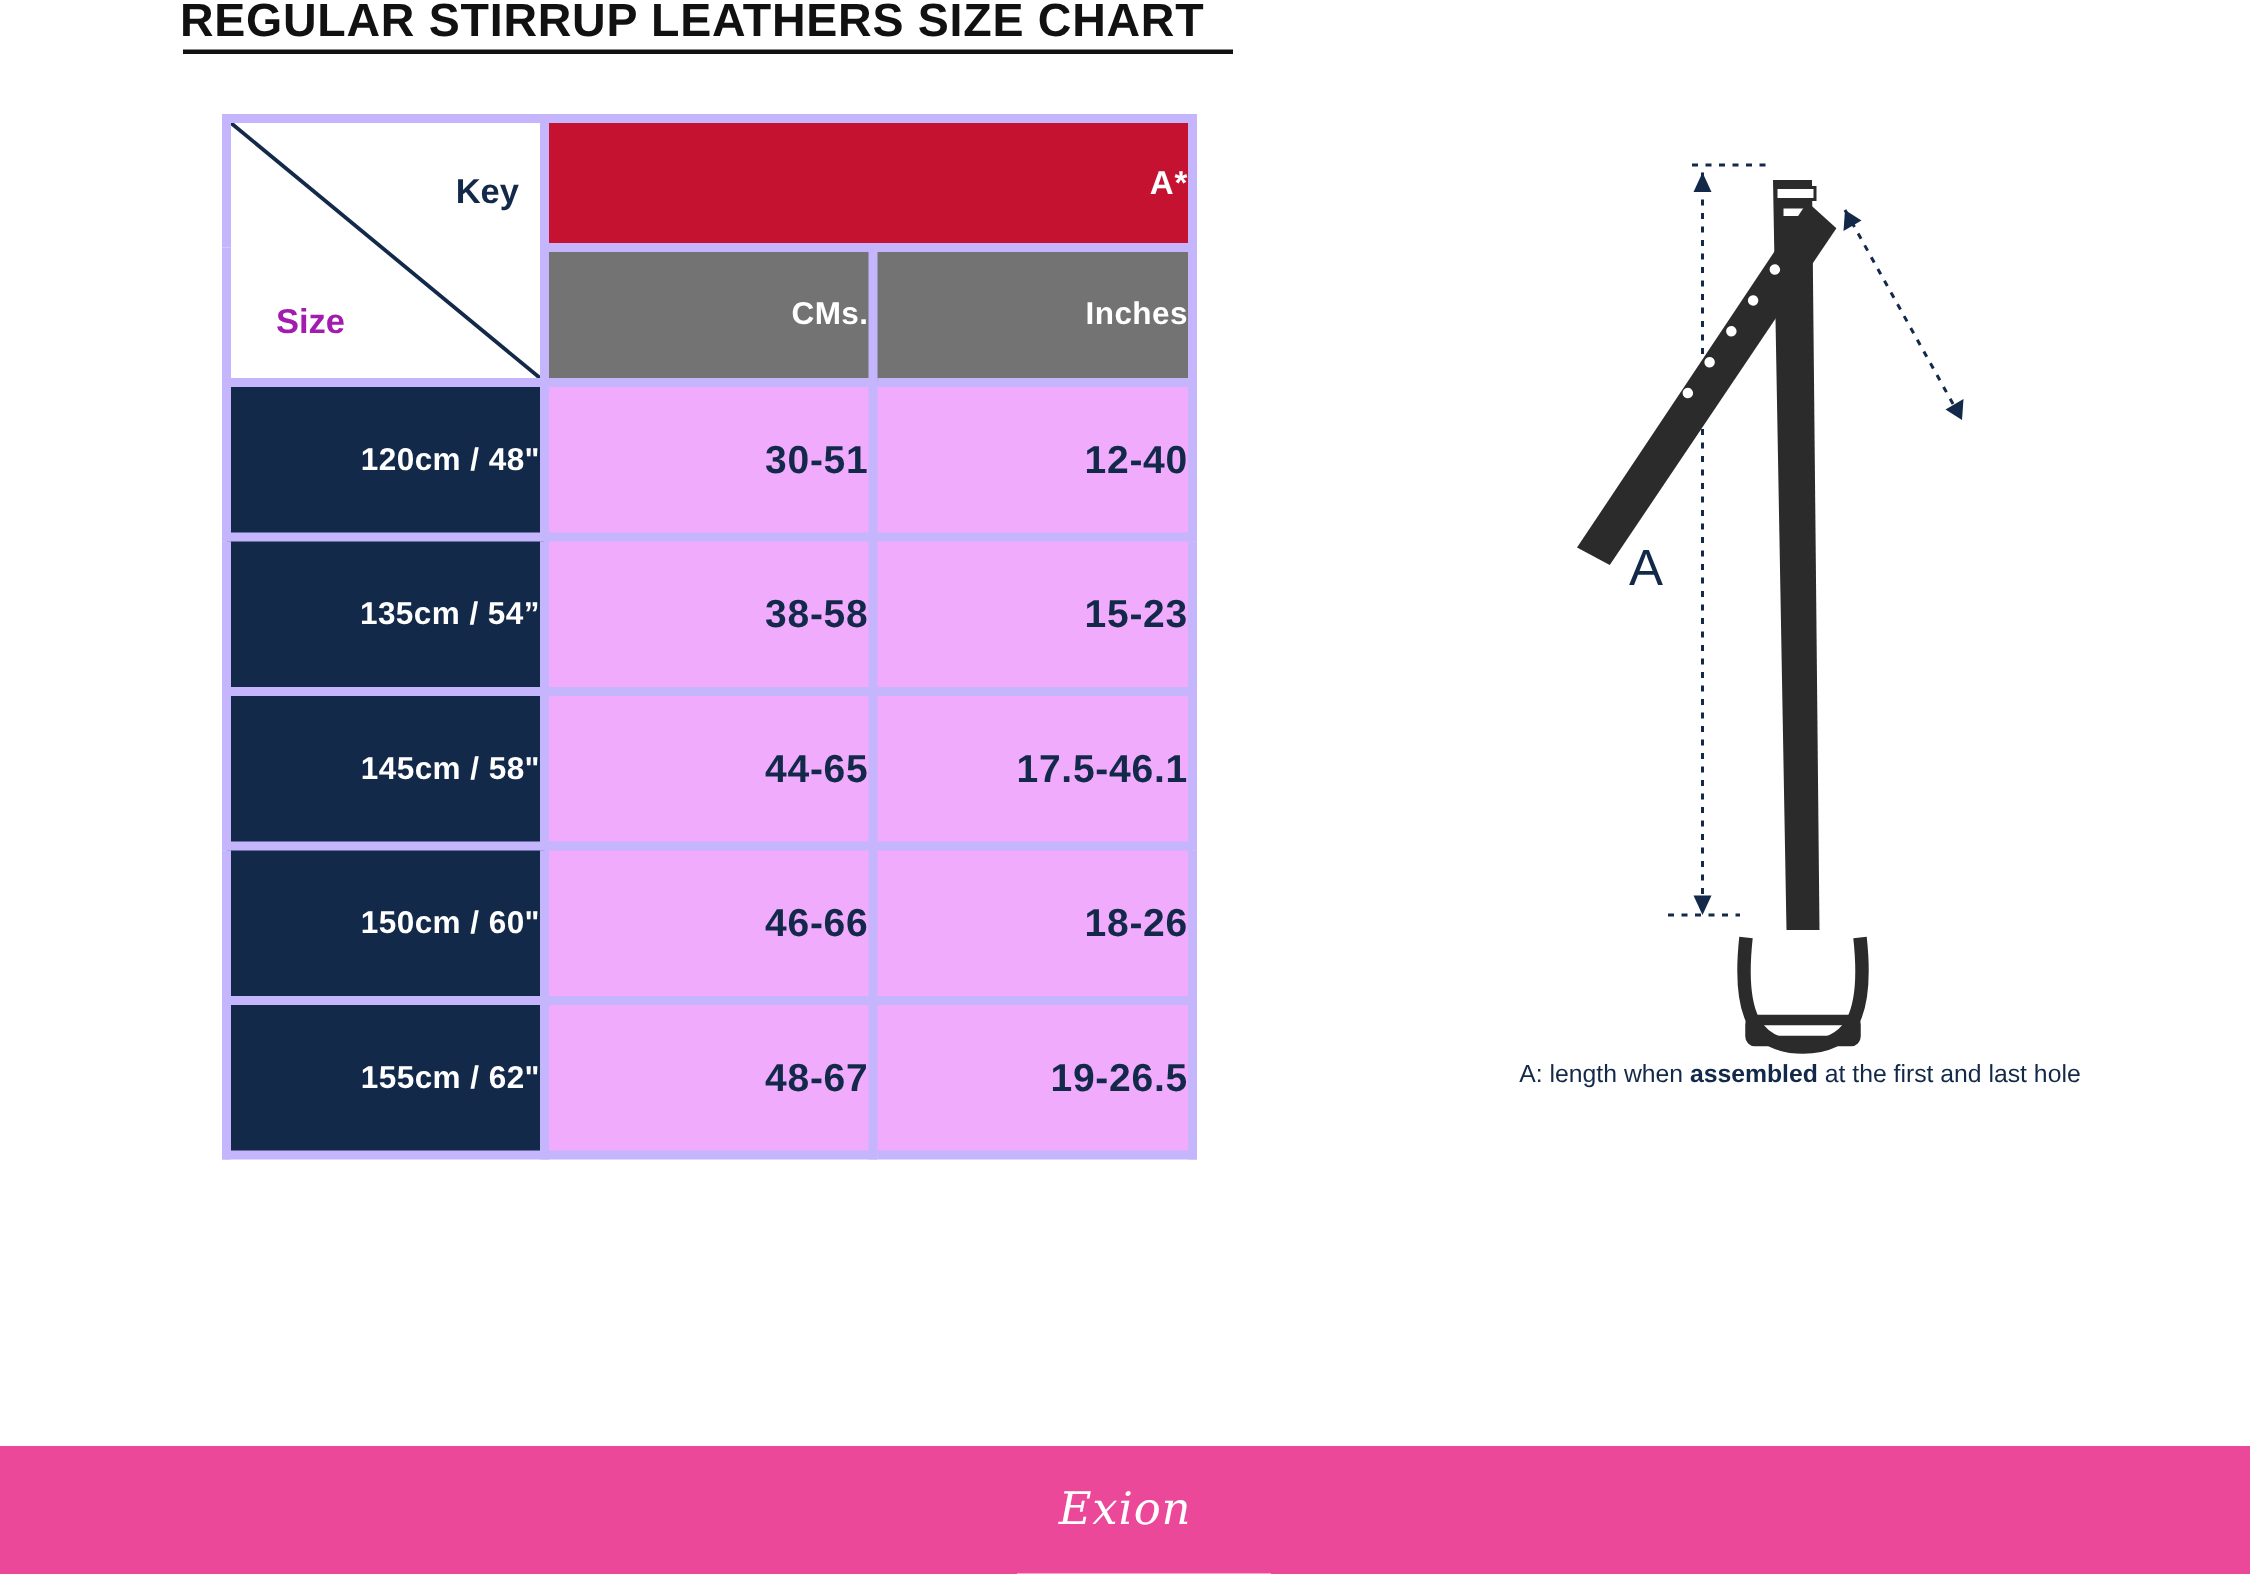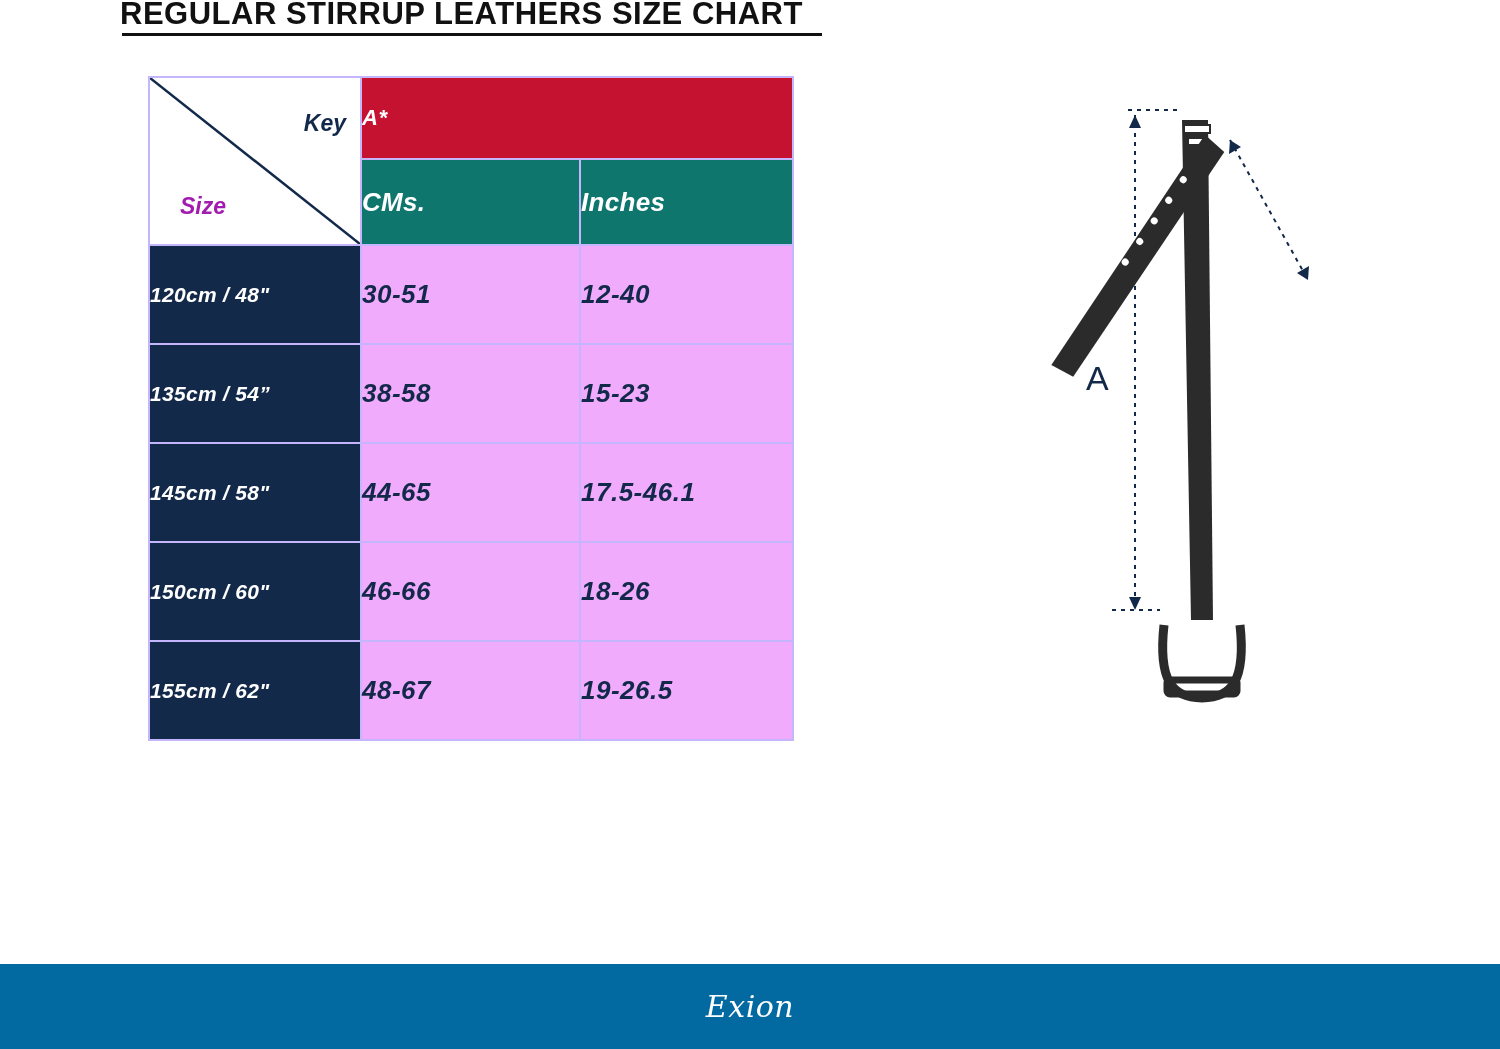--- a/index.html
+++ b/index.html
@@ -47,25 +47,24 @@
     position: absolute;
     left: 148px;
     top: 76px;
   }
   table.size-table {
     border-collapse: collapse;
     table-layout: fixed;
   }
   table.size-table td,
   table.size-table th {
-    border: 2px solid #c4b5fd;
+    border: 6px solid #c4b5fd;
     padding: 0;
-    text-align: left;
+    text-align: right;
     vertical-align: middle;
-    font-style: italic;
   }
   .col-size  { width: 212px; }
   .col-cm    { width: 219px; }
   .col-in    { width: 213px; }
 
   .corner-cell {
     height: 164px;
     position: relative;
     background: #ffffff;
     border-right: 2px solid #13294a;
@@ -95,23 +94,23 @@
 
   .head-a {
     background: #c41230;
     color: #ffffff;
     font-size: 22px;
     font-weight: bold;
     height: 80px;
     letter-spacing: 0.5px;
   }
   .head-sub {
-    background: #0f766e;
-    color: #ffffff;
-    font-size: 26px;
+    background: #737373;
+    color: #ffffff;
+    font-size: 21px;
     font-weight: bold;
     height: 84px;
     letter-spacing: 0.3px;
   }
 
   .row-label {
     background: #13294a;
     color: #ffffff;
     font-size: 21px;
     font-weight: bold;
@@ -155,21 +154,21 @@
   }
   .diagram-caption b { font-weight: bold; }
 
   
   .footer {
     position: absolute;
     left: 0;
     bottom: 0;
     width: 1500px;
     height: 85px;
-    background: #0369a1;
+    background: #ec4899;
   }
   .footer-logo {
     position: absolute;
     left: 0;
     top: 0;
     width: 1500px;
     height: 85px;
     display: flex;
     align-items: center;
     justify-content: center;
@@ -272,18 +271,21 @@
         <line x1="270" y1="60" x2="348" y2="200" stroke-dasharray="4 5"></line>
       </g>
       <path d="M270 60 l-1 14 l12 -7 z" fill="#13294a"></path>
       <path d="M348 200 l1 -14 l-12 7 z" fill="#13294a"></path>
 
       <path d="M204 545 C198 600, 212 618, 242 618 C272 618, 286 600, 280 545" fill="none" stroke="#2b2b2b" stroke-width="9"></path>
       <rect x="207" y="600" width="70" height="14" rx="3" fill="none" stroke="#2b2b2b" stroke-width="7"></rect>
     </svg>
   </div>
 
+  <div class="diagram-caption">
+    <span>A: length when </span><b>assembled</b><span> at the first and last hole</span>
+  </div>
 
   <div class="footer">
     <div class="footer-logo">Exion</div>
   </div>
 
 </div>
 
 </body></html>

